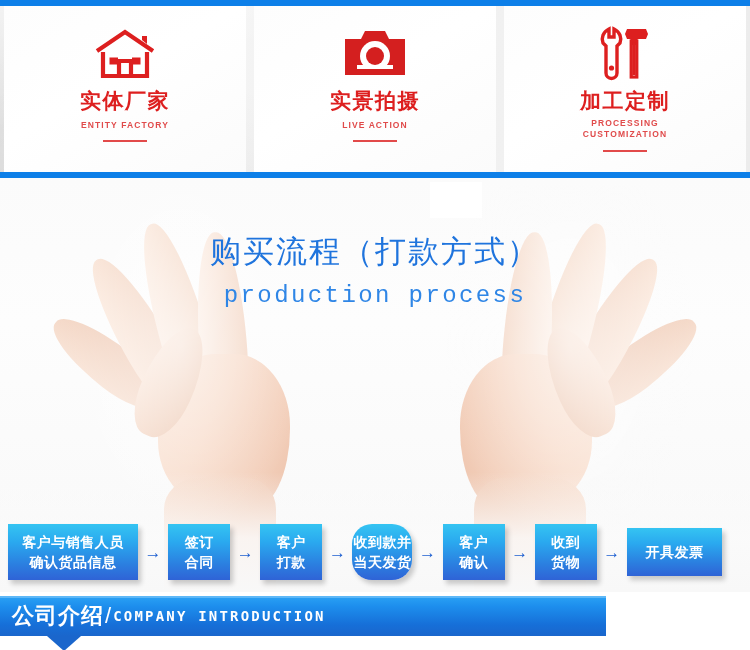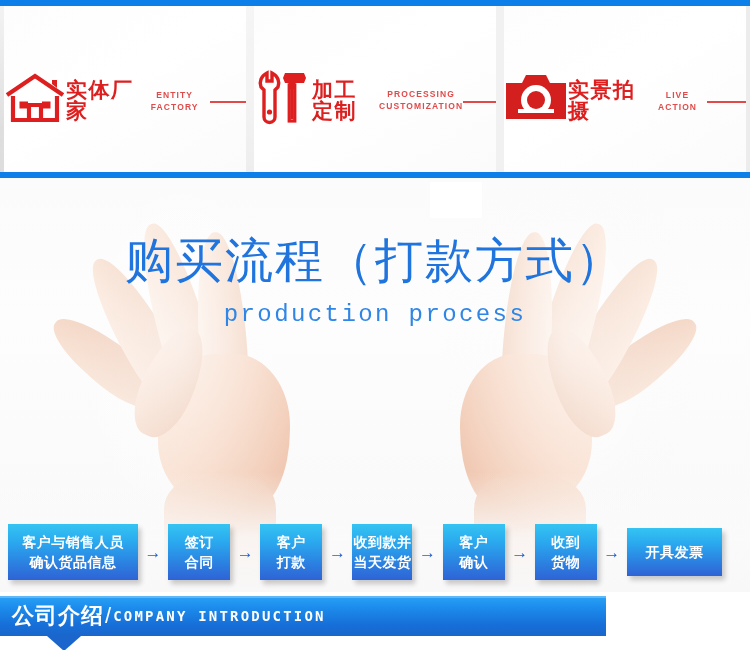--- a/index.html
+++ b/index.html
@@ -25,21 +25,21 @@
     content:"";position:absolute;inset:0;
     background:
       linear-gradient(162deg,rgba(255,255,255,.55) 0%,rgba(255,255,255,0) 30%),
       linear-gradient(20deg,rgba(0,0,0,.05) 0%,rgba(0,0,0,0) 40%);
     pointer-events:none;
   }
   .fcards{position:absolute;inset:0;display:flex;align-items:stretch;}
   .fcard{
     position:relative;flex:1;margin:0 4px;
     background:linear-gradient(150deg,#fdfdfd 0%,#ffffff 45%,#fbfbfb 100%);
-    display:flex;flex-direction:row;align-items:center;
+    display:flex;flex-direction:column;align-items:center;
     justify-content:flex-start;padding-top:17px;box-sizing:border-box;
   }
   .ficon{height:62px;display:flex;align-items:center;justify-content:center;}
   .ficon svg{display:block;}
   .fzh{
     color:#dd1f1f;font-size:21px;font-weight:700;letter-spacing:1.5px;
     margin-top:6px;line-height:1;
     font-family:"DejaVu Sans","Liberation Sans",sans-serif;
   }
   .fen{
@@ -97,21 +97,21 @@
   }
   .hand-fade{
     position:absolute;left:0;bottom:0;width:100%;height:120px;
     background:linear-gradient(to bottom,rgba(251,251,251,0) 0%,rgba(251,251,251,.85) 55%,#f8f8f8 100%);
     pointer-events:none;
   }
 
   
   .hero-text{position:absolute;left:0;top:56px;width:750px;text-align:center;}
   .h-title{
-    color:#1f74dd;font-size:48px;font-weight:400;letter-spacing:2px;
+    color:#1f74dd;font-size:31px;font-weight:400;letter-spacing:2px;
     font-family:"DejaVu Sans","Liberation Sans",sans-serif;line-height:1.1;
   }
   .h-sub{
     color:#2f86e6;font-size:24px;letter-spacing:2.4px;margin-top:14px;
     font-family:Liberation Mono, monospace;font-weight:400;
   }
   .h-tag{
     font-size:16px;margin-top:14px;letter-spacing:1px;font-weight:700;
     font-family:"DejaVu Sans","Liberation Sans",sans-serif;
   }
@@ -183,58 +183,58 @@
             <rect x="15.5" y="29.5" width="8.5" height="7" fill="#dd1f1f"></rect>
             <rect x="38" y="29.5" width="8.5" height="7" fill="#dd1f1f"></rect>
             <path d="M48 8 L53 8 L53 16 L48 12 Z" fill="#dd1f1f"></path>
           </svg>
         </div>
         <div class="fzh">实体厂家</div>
         <div class="fen">ENTITY FACTORY</div>
         <div class="fbar"></div>
       </div>
 
+
+      <div class="fcard">
+        <div class="ficon">
+          <svg width="64" height="50" viewBox="0 0 64 50">
+            <path d="M2 10 L18 10 L22 2 L42 2 L46 10 L62 10 L62 46 L2 46 Z" fill="#d41f1f"></path>
+            <circle cx="32" cy="27" r="15" fill="#ffffff"></circle>
+            <circle cx="32" cy="27" r="9" fill="#d41f1f"></circle>
+            <rect x="2" y="36" width="60" height="4" fill="#ffffff"></rect>
+            <rect x="2" y="36" width="60" height="4" fill="#ffffff" opacity="0"></rect>
+            <path d="M2 36 L14 36 L14 46 L2 46 Z" fill="#d41f1f"></path>
+            <path d="M50 36 L62 36 L62 46 L50 46 Z" fill="#d41f1f"></path>
+            <rect x="14" y="40" width="36" height="6" fill="#d41f1f"></rect>
+          </svg>
+        </div>
+        <div class="fzh">实景拍摄</div>
+        <div class="fen">LIVE ACTION</div>
+        <div class="fbar"></div>
+      </div>
 
       <div class="fcard two-line">
         <div class="ficon">
           <svg width="58" height="58" viewBox="0 0 58 58">
             <g fill="none" stroke="#dd1f1f" stroke-width="3.4">
               <path d="M13 4 L13 12 L18 12 L18 4 C24 7 26 13 24 18 L21 21 L21 48 A3.5 3.5 0 0 1 10 48 L10 21 L7 18 C5 13 7 7 13 4 Z"></path>
               <path d="M38 16 L38 50"></path>
             </g>
             <circle cx="15.5" cy="43" r="2.6" fill="#dd1f1f"></circle>
             <path d="M31 4 L50 4 L52 9 L50 14 L31 14 L29 9 Z" fill="#dd1f1f"></path>
             <rect x="34.5" y="13" width="7" height="7" fill="#dd1f1f"></rect>
             <rect x="35.2" y="16" width="5.6" height="36" fill="none" stroke="#dd1f1f" stroke-width="3.2"></rect>
           </svg>
         </div>
         <div class="fzh">加工定制</div>
         <div class="fen" style="white-space:pre-line">PROCESSING
 CUSTOMIZATION</div>
         <div class="fbar"></div>
       </div>
 
-      <div class="fcard">
-        <div class="ficon">
-          <svg width="64" height="50" viewBox="0 0 64 50">
-            <path d="M2 10 L18 10 L22 2 L42 2 L46 10 L62 10 L62 46 L2 46 Z" fill="#d41f1f"></path>
-            <circle cx="32" cy="27" r="15" fill="#ffffff"></circle>
-            <circle cx="32" cy="27" r="9" fill="#d41f1f"></circle>
-            <rect x="2" y="36" width="60" height="4" fill="#ffffff"></rect>
-            <rect x="2" y="36" width="60" height="4" fill="#ffffff" opacity="0"></rect>
-            <path d="M2 36 L14 36 L14 46 L2 46 Z" fill="#d41f1f"></path>
-            <path d="M50 36 L62 36 L62 46 L50 46 Z" fill="#d41f1f"></path>
-            <rect x="14" y="40" width="36" height="6" fill="#d41f1f"></rect>
-          </svg>
-        </div>
-        <div class="fzh">实景拍摄</div>
-        <div class="fen">LIVE ACTION</div>
-        <div class="fbar"></div>
-      </div>
-
 
     </div>
   </div>
   <div class="top-rule b"></div>
 
   <div class="hero">
 
     <div class="hero-white-patch"></div>
 
     <div class="hand hand-l">
@@ -276,21 +276,21 @@
       <div class="pbox" style="width: 62px; height: 56px;">
         <div>签订</div>
         <div>合同</div>
       </div>
       <div class="arrow" style="width: 30.1667px;">→</div>
       <div class="pbox" style="width: 62px; height: 56px;">
         <div>客户</div>
         <div>打款</div>
       </div>
       <div class="arrow" style="width: 30.1667px;">→</div>
-      <div class="pbox" style="width: 60px; height: 56px;">
+      <div class="pbox" style="width: 60px; height: 56px; border-radius: 20px;">
         <div>收到款并</div>
         <div>当天发货</div>
       </div>
       <div class="arrow" style="width: 30.1667px;">→</div>
       <div class="pbox" style="width: 62px; height: 56px;">
         <div>客户</div>
         <div>确认</div>
       </div>
       <div class="arrow" style="width: 30.1667px;">→</div>
       <div class="pbox" style="width: 62px; height: 56px;">

